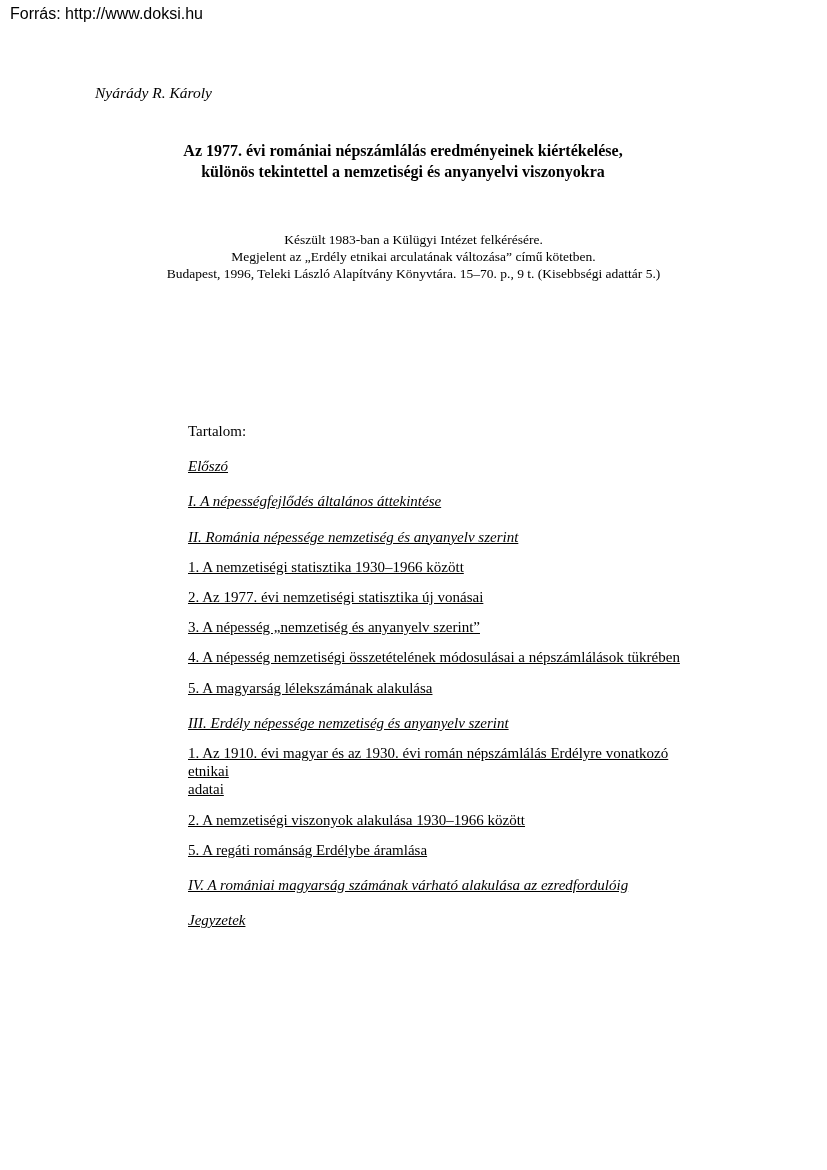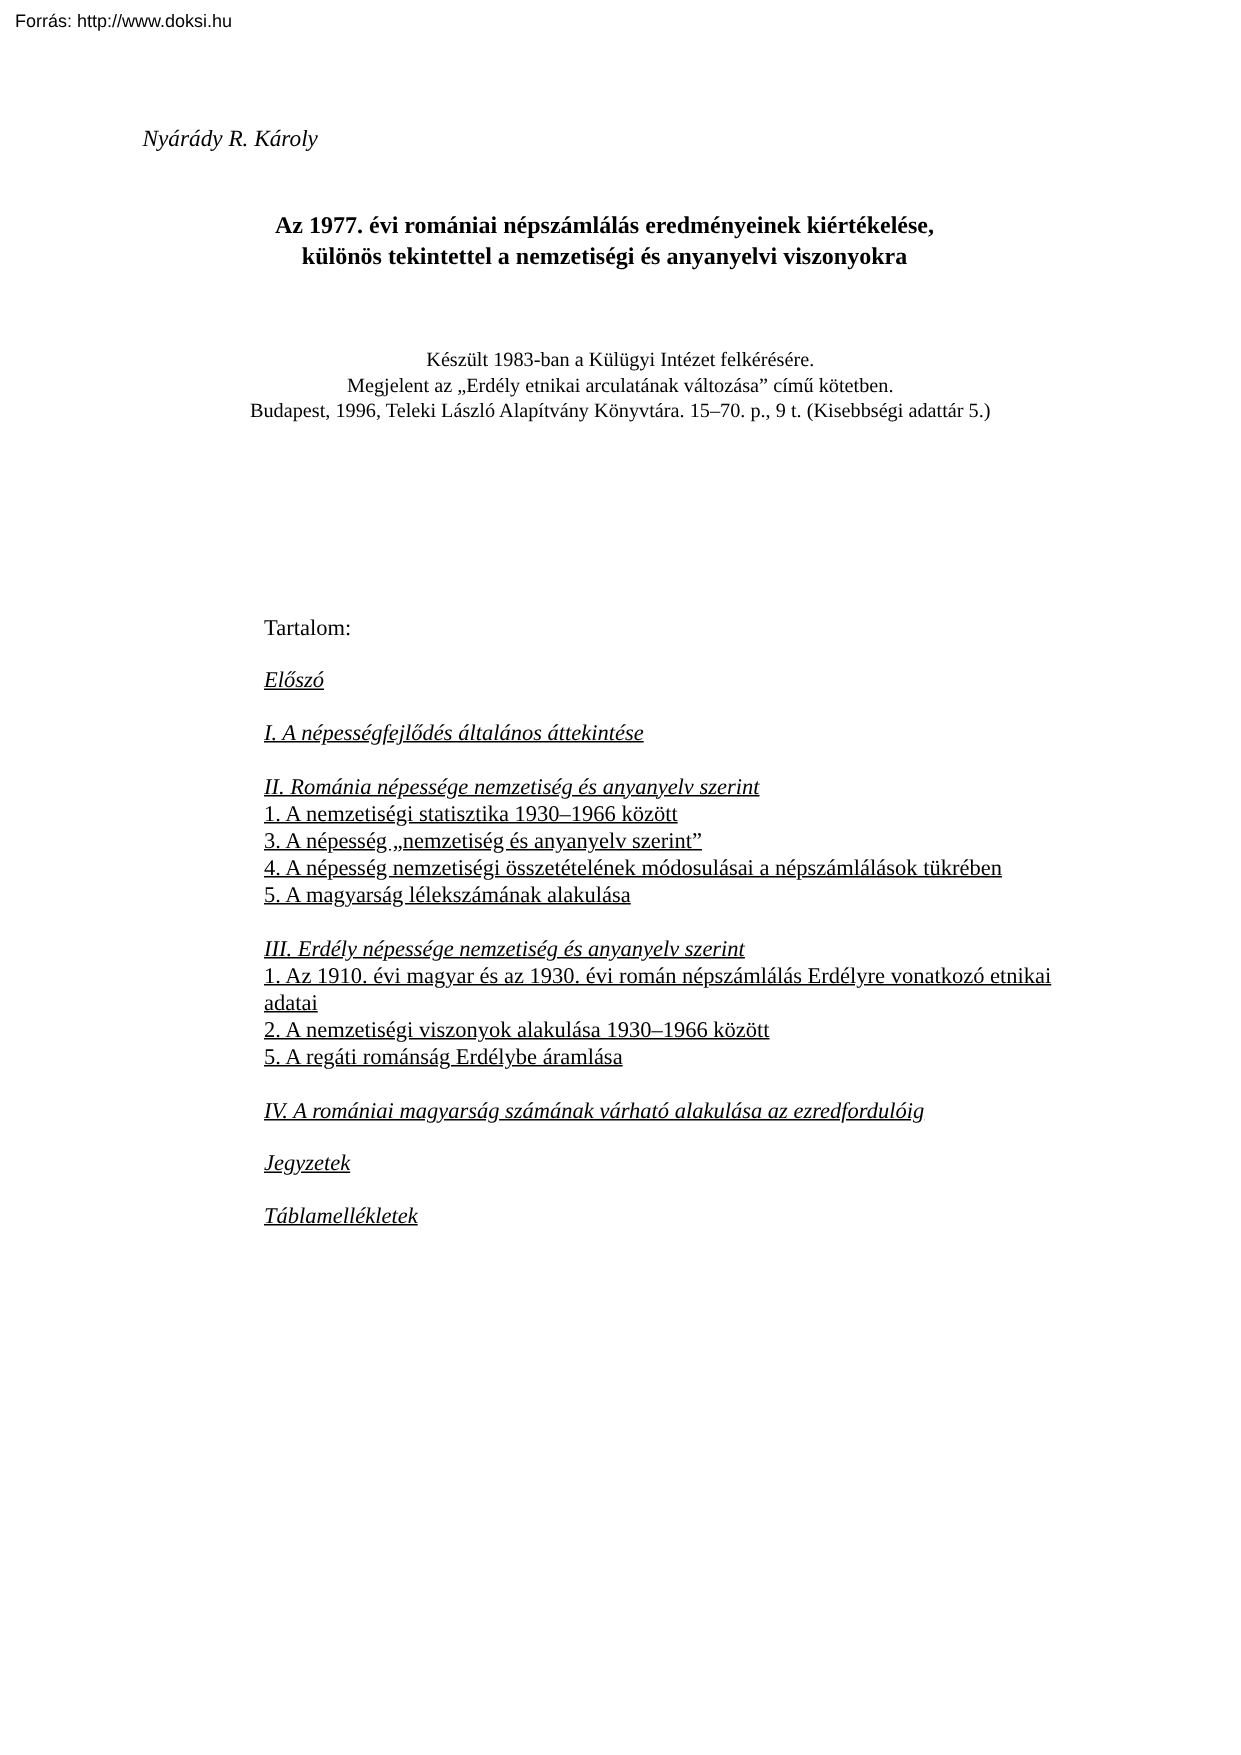--- a/index.html
+++ b/index.html
@@ -10,21 +10,21 @@
     background: #ffffff;
     color: #000000;
     font-family: "Liberation Serif", serif;
     overflow: hidden;
   }
   .forras {
     position: absolute;
     left: 10px;
     top: 7px;
     font-family: "Liberation Sans", sans-serif;
-    font-size: 12px;
+    font-size: 16px;
     line-height: 14px;
   }
   .author {
     position: absolute;
     left: 95px;
     top: 84px;
     font-size: 15.5px;
     line-height: 18px;
     font-style: italic;
   }
@@ -50,21 +50,21 @@
     white-space: pre-line;
   }
   .toc {
     position: absolute;
     left: 176px;
     top: 410px;
     width: 548px;
     font-size: 15px;
     line-height: 18.2px;
   }
-  .toc p { margin: 0; white-space: pre-line; }
+  .toc p { margin: 12px; white-space: pre-line; }
   .toc .toc-label { margin-bottom: 17px; }
   .toc .toc-section { margin-bottom: 17px; text-decoration: underline; }
   .toc .heading { font-style: italic; }
 </style>
 </head>
 <body>
 
 <div class="forras">Forrás: http://www.doksi.hu</div>
 
 <div class="author">Nyárády R. Károly</div>
@@ -83,20 +83,21 @@
     <p class="heading">Előszó</p>
   </div>
 
   <div class="toc-section">
     <p class="heading">I. A népességfejlődés általános áttekintése</p>
   </div>
 
   <div class="toc-section">
     <p class="heading">II. Románia népessége nemzetiség és anyanyelv szerint</p>
     <p class="item">1. A nemzetiségi statisztika 1930–1966 között</p>
+    <p class="item">2. Az 1977. évi nemzetiségi statisztika új vonásai</p>
     <p class="item">3. A népesség „nemzetiség és anyanyelv szerint”</p>
     <p class="item">4. A népesség nemzetiségi összetételének módosulásai a népszámlálások tükrében</p>
     <p class="item">5. A magyarság lélekszámának alakulása</p>
   </div>
 
   <div class="toc-section">
     <p class="heading">III. Erdély népessége nemzetiség és anyanyelv szerint</p>
     <p class="item">1. Az 1910. évi magyar és az 1930. évi román népszámlálás Erdélyre vonatkozó etnikai
 adatai</p>
     <p class="item">2. A nemzetiségi viszonyok alakulása 1930–1966 között</p>
@@ -104,16 +105,13 @@
   </div>
 
   <div class="toc-section">
     <p class="heading">IV. A romániai magyarság számának várható alakulása az ezredfordulóig</p>
   </div>
 
   <div class="toc-section">
     <p class="heading">Jegyzetek</p>
   </div>
 
-  <div class="toc-section">
-    <p class="heading">Táblamellékletek</p>
-  </div>
 </div>
 
 </body></html>

